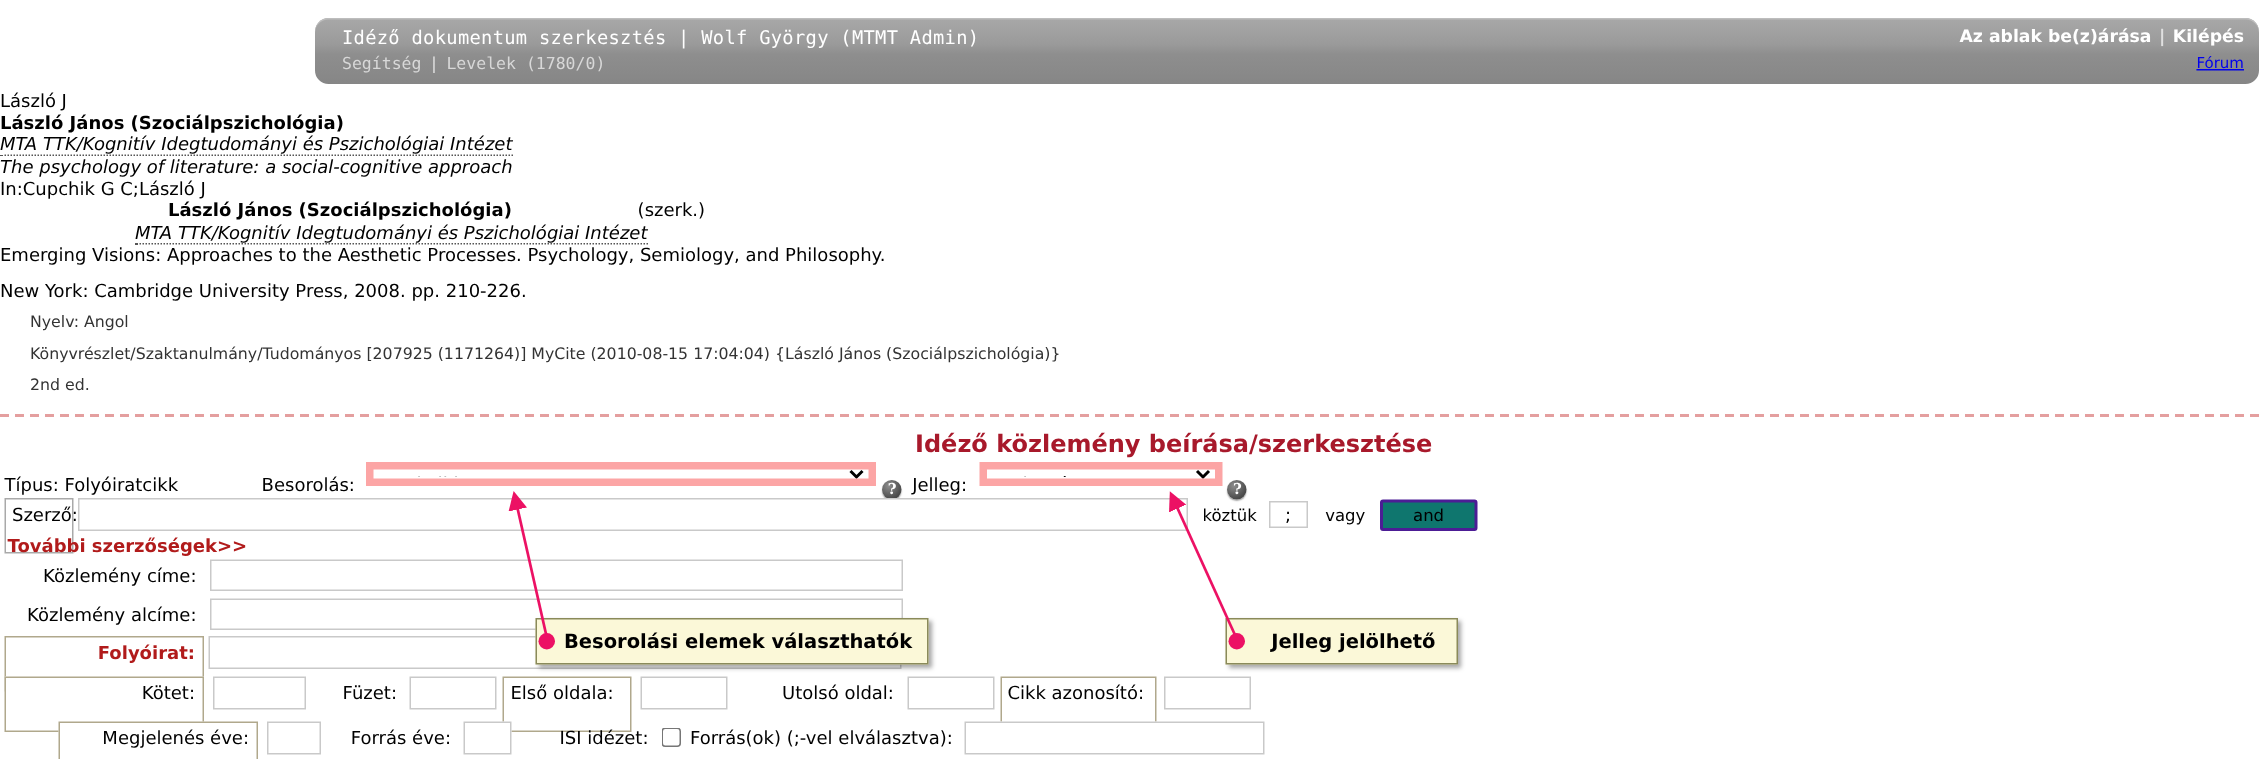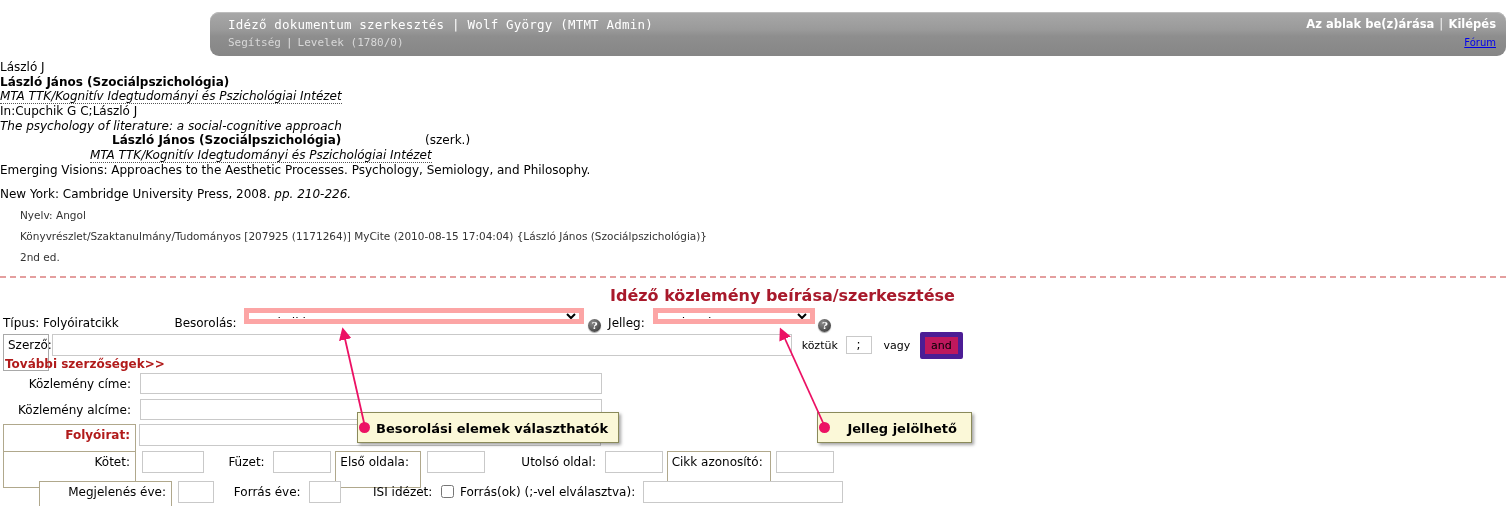--- a/index.html
+++ b/index.html
@@ -49,21 +49,21 @@
     font-size:12px;line-height:14.6px;color:#000;
   }
   .cite .ln{white-space:nowrap;}
   .cite .b{font-weight:bold;}
   .cite .i{font-style:italic;}
   .cite .u-dot{border-bottom:1px dotted #555;display:inline-block;line-height:13px;}
   .cite .indent2{padding-left:90px;}
   .cite .szerk{display:inline-block;padding-left:112px;}
   .cite .small{font-size:10.5px;color:#333;}
   .cite .meta{padding-left:20px;line-height:21px;}
-  .cite .pp{font-style:italic;}
+  .cite .pp{}
 
   .divider{
     position:absolute;left:0;top:276px;width:1506px;height:0;
     border-top:2px dashed #e39a9a;
     opacity:.95;
   }
 
   
   .form-title{
     position:absolute;left:610px;top:286px;
@@ -86,22 +86,22 @@
   }
   .helpicon{
     display:inline-block;width:13px;height:13px;border-radius:50%;
     background:radial-gradient(circle at 35% 30%,#8d8d8d,#4a4a4a 70%);
     color:#fff;font-size:10px;font-weight:bold;line-height:13px;
     text-align:center;vertical-align:-2px;
     font-family:"DejaVu Serif","Liberation Serif",serif;
     box-shadow:0 1px 1px rgba(0,0,0,.35);
   }
   .btn-sm{
-    display:inline-block;font-size:11px;padding:2px 6px;
-    border:5px solid #4c1d95;background:#be185d;color:#000;
+    display:inline-block;font-size:11px;padding:2px 20px;
+    border:2px solid #4c1d95;background:#0f766e;color:#000;
     border-radius:2px;
   }
 
   
   .cellbox{
     display:inline-block;box-sizing:border-box;
     border:1px solid #b0a88c;height:37px;line-height:20px;
     text-align:right;padding-right:5px;background:#fff;font-size:12px;
   }
   .cellplain{
@@ -139,22 +139,22 @@
   </div>
   <div class="hdr-right2">
     <a href="#">Fórum</a>
   </div>
 </div>
 
 <div class="cite">
   <div class="ln">László J</div>
   <div class="ln b">László János (Szociálpszichológia)</div>
   <div class="ln i"><span class="u-dot">MTA TTK/Kognitív Idegtudományi és Pszichológiai Intézet</span></div>
+  <div class="ln i">The psychology of literature: a social-cognitive approach</div>
   <div class="ln">In:Cupchik G C;László J</div>
-  <div class="ln i">The psychology of literature: a social-cognitive approach</div>
   <div class="ln">
     <span class="szerk b">László János (Szociálpszichológia)</span>
     <span style="display:inline-block;width:80px"></span><span>(szerk.)</span>
   </div>
   <div class="ln i indent2"><span class="u-dot">MTA TTK/Kognitív Idegtudományi és Pszichológiai Intézet</span></div>
   <div class="ln">Emerging Visions: Approaches to the Aesthetic Processes. Psychology, Semiology, and Philosophy.</div>
   <div class="ln" style="margin-top:9px;">
     <span>New York: Cambridge University Press, 2008.</span>
     <span class="pp">pp. 210-226.</span>
   </div>

